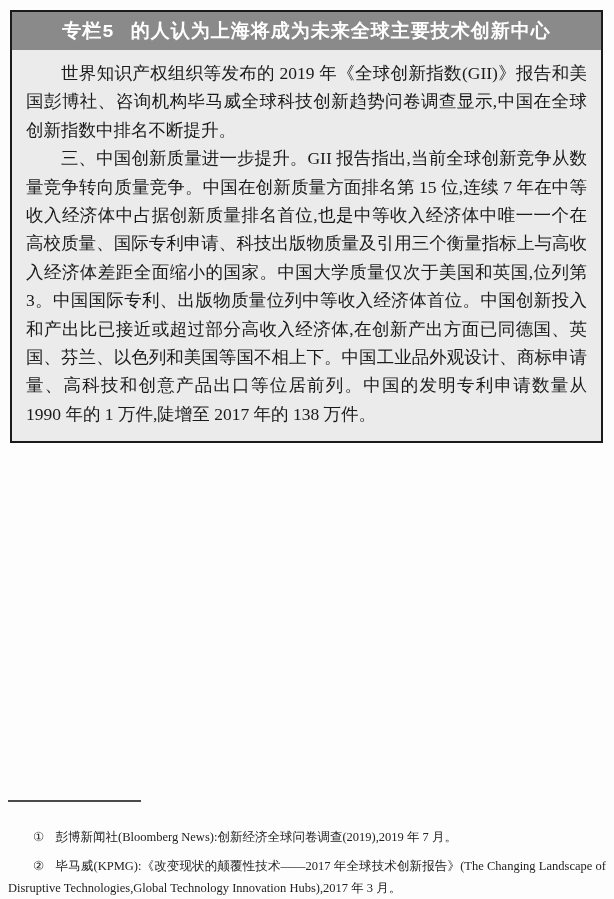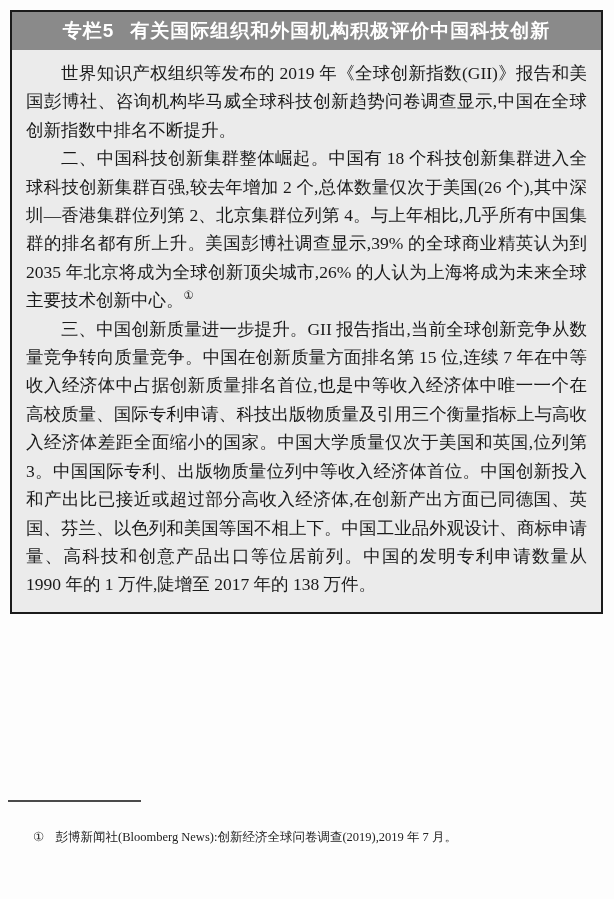--- a/index.html
+++ b/index.html
@@ -25,21 +25,21 @@
     line-height: 38px;
     background: #8a8a8a;
     color: #ffffff;
     text-align: center;
     font-family: "Liberation Sans", "DejaVu Sans", sans-serif;
     font-weight: bold;
     font-size: 19px;
     letter-spacing: 1px;
     white-space: nowrap;
   }
-  .box-header .title-label { margin-right: 0.85em; }
+  .box-header .title-label { margin-right: 0.85em; font-family: Liberation Mono, monospace; }
   .box-body {
     padding: 9px 14px 13px 14px;
     font-size: 17.5px;
     line-height: 28.4px;
     text-align: justify;
     text-justify: inter-ideograph;
   }
   .box-body p { margin: 0; text-indent: 2em; }
   .box-body sup {
     font-size: 0.65em;
@@ -66,28 +66,28 @@
   .footnotes p { margin: 2px 0 7px 0; text-indent: 2em; }
   .footnotes .fn-marker { margin-right: 0.9em; }
 </style>
 </head>
 <body>
 
 <div class="page">
 
   <div class="box">
     <div class="box-header">
-      <span class="title-label">专栏5</span><span>有关国际组织和外国机构积极评价中国科技创新</span>
+      <span class="title-label">专栏5</span><span>的人认为上海将成为未来全球主要技术创新中心</span>
     </div>
     <div class="box-body">
       <p><span>世界知识产权组织等发布的 2019 年《全球创新指数(GII)》报告和美国彭博社、咨询机构毕马威全球科技创新趋势问卷调查显示,中国在全球创新指数中排名不断提升。</span></p>
-      <p><span>二、中国科技创新集群整体崛起。中国有 18 个科技创新集群进入全球科技创新集群百强,较去年增加 2 个,总体数量仅次于美国(26 个),其中深圳—香港集群位列第 2、北京集群位列第 4。与上年相比,几乎所有中国集群的排名都有所上升。美国彭博社调查显示,39% 的全球商业精英认为到 2035 年北京将成为全球创新顶尖城市,26% 的人认为上海将成为未来全球主要技术创新中心。</span><sup>①</sup></p>
       <p><span>三、中国创新质量进一步提升。GII 报告指出,当前全球创新竞争从数量竞争转向质量竞争。中国在创新质量方面排名第 15 位,连续 7 年在中等收入经济体中占据创新质量排名首位,也是中等收入经济体中唯一一个在高校质量、国际专利申请、科技出版物质量及引用三个衡量指标上与高收入经济体差距全面缩小的国家。中国大学质量仅次于美国和英国,位列第 3。中国国际专利、出版物质量位列中等收入经济体首位。中国创新投入和产出比已接近或超过部分高收入经济体,在创新产出方面已同德国、英国、芬兰、以色列和美国等国不相上下。中国工业品外观设计、商标申请量、高科技和创意产品出口等位居前列。中国的发明专利申请数量从 1990 年的 1 万件,陡增至 2017 年的 138 万件。</span></p>
     </div>
   </div>
 
   <div class="footnote-rule"></div>
 
   <div class="footnotes">
     <p><span class="fn-marker">①</span><span>彭博新闻社(Bloomberg News):创新经济全球问卷调查(2019),2019 年 7 月。</span></p>
+    <p><span class="fn-marker">②</span><span>毕马威(KPMG):《改变现状的颠覆性技术——2017 年全球技术创新报告》(The Changing Landscape of Disruptive Technologies,Global Technology Innovation Hubs),2017 年 3 月。</span></p>
   </div>
 
 </div>
 
 </body></html>

